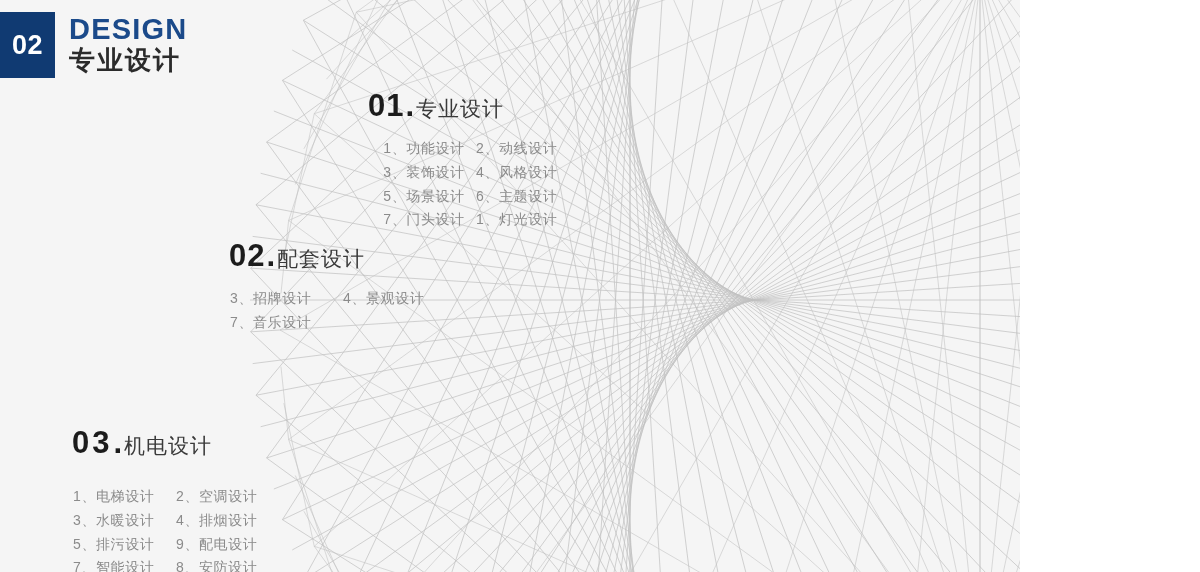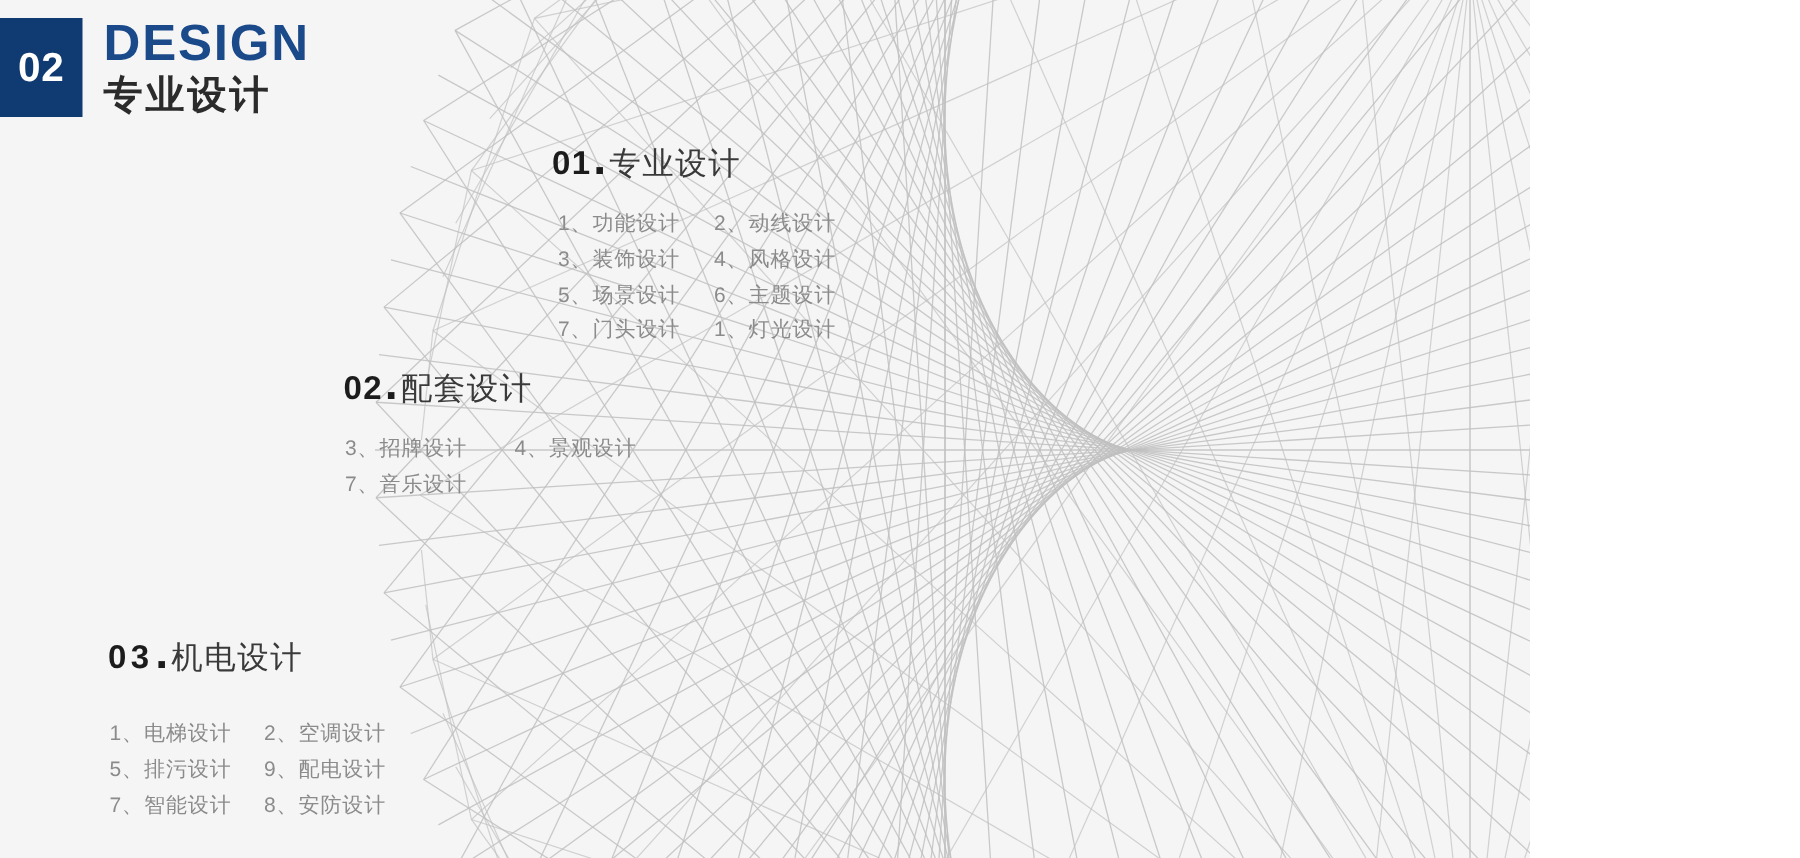--- a/index.html
+++ b/index.html
@@ -54,21 +54,21 @@
     line-height: 1;
   }
   #header-text {
     margin-left: 14px;
     display: flex;
     flex-direction: column;
     justify-content: center;
   }
   #header-en {
     color: #1b4a8a;
-    font-size: 34px;
+    font-size: 29px;
     font-weight: bold;
     letter-spacing: 1.2px;
     line-height: 1.05;
   }
   #header-cn {
     color: #2b2b2b;
     font-size: 26px;
     font-weight: bold;
     letter-spacing: 2px;
     line-height: 1.15;
@@ -79,21 +79,21 @@
   .section {
     position: absolute;
     z-index: 2;
   }
   .section-head {
     display: flex;
     align-items: baseline;
     white-space: nowrap;
   }
   .sec-num {
-    font-size: 22px;
+    font-size: 31px;
     font-weight: bold;
     color: #1c1c1c;
     letter-spacing: 1px;
     line-height: 1;
   }
   .sec-dot {
     font-size: 31px;
     font-weight: bold;
     color: #1c1c1c;
     line-height: 1;
@@ -118,21 +118,21 @@
     white-space: nowrap;
     letter-spacing: 0.6px;
   }
   .sec-cell {
     flex: none;
   }
   .sec-cell.col1 { width: 108px; }
 
   
   #section-01 { left: 368px; top: 90px; }
-  #section-01 .sec-list { margin-left: 4px; }
+  #section-01 .sec-list { margin-left: 4px; text-align: center; }
   #section-01 .sec-cell.col1 { width: 104px; }
 
   #section-02 { left: 229px; top: 240px; }
   #section-02 .sec-list { margin-left: 1px; }
   #section-02 .sec-cell.col1 { width: 113px; }
 
   #section-03 { left: 72px; top: 398px; }
   #section-03 .sec-list { margin-left: 1px; margin-top: 27px; }
   #section-03 .sec-cell.col1 { width: 103px; }
   #section-03 .sec-num { letter-spacing: 3px; margin-top: 29px; }
@@ -546,20 +546,24 @@
       <span class="sec-num">03</span>
       <span class="sec-dot">.</span>
       <span class="sec-title">机电设计</span>
     </div>
     <div class="sec-list">
       <div class="sec-row">
         <span class="sec-cell col1">1、电梯设计</span>
         <span class="sec-cell col2">2、空调设计</span>
       </div>
       <div class="sec-row">
+        <span class="sec-cell col1">3、水暖设计</span>
+        <span class="sec-cell col2">4、排烟设计</span>
+      </div>
+      <div class="sec-row">
         <span class="sec-cell col1">5、排污设计</span>
         <span class="sec-cell col2">9、配电设计</span>
       </div>
       <div class="sec-row">
         <span class="sec-cell col1">7、智能设计</span>
         <span class="sec-cell col2">8、安防设计</span>
       </div>
     </div>
   </div>
 

